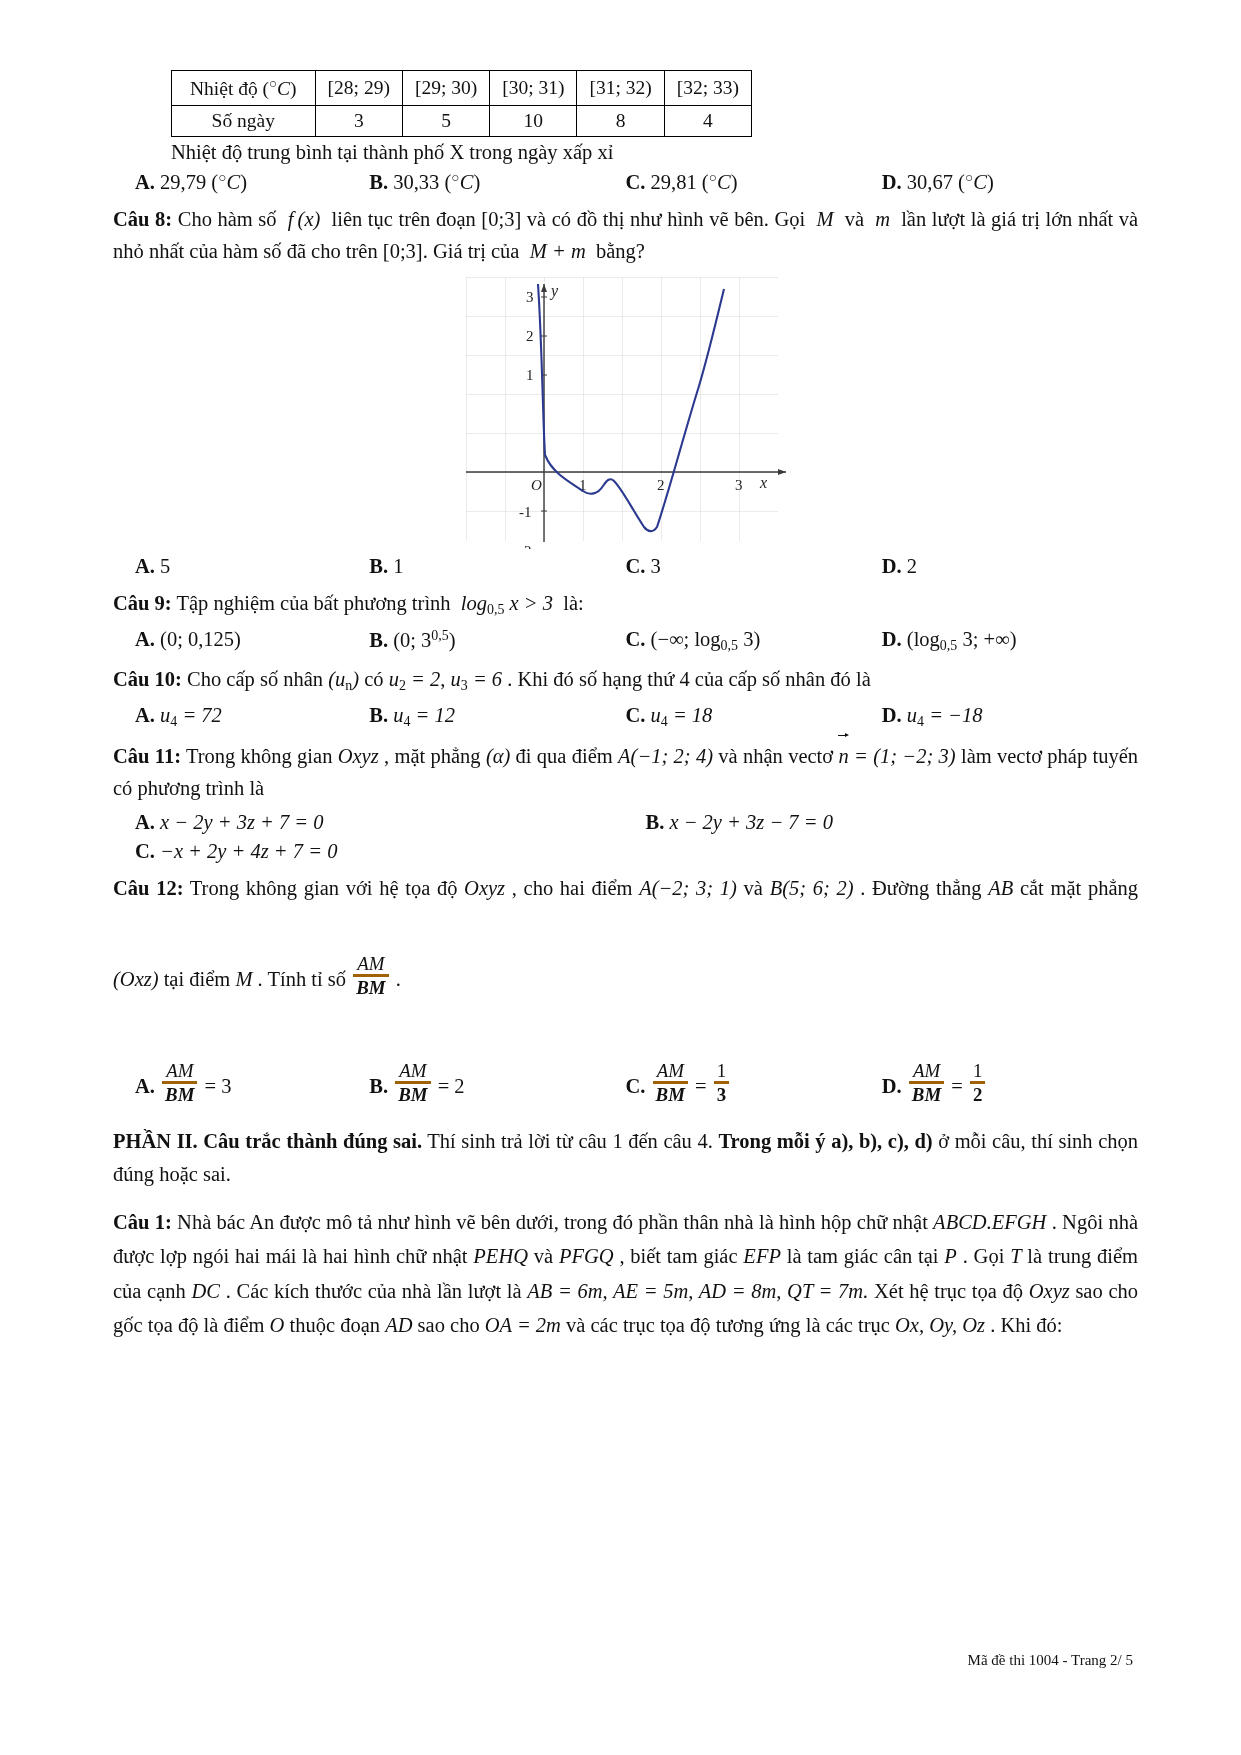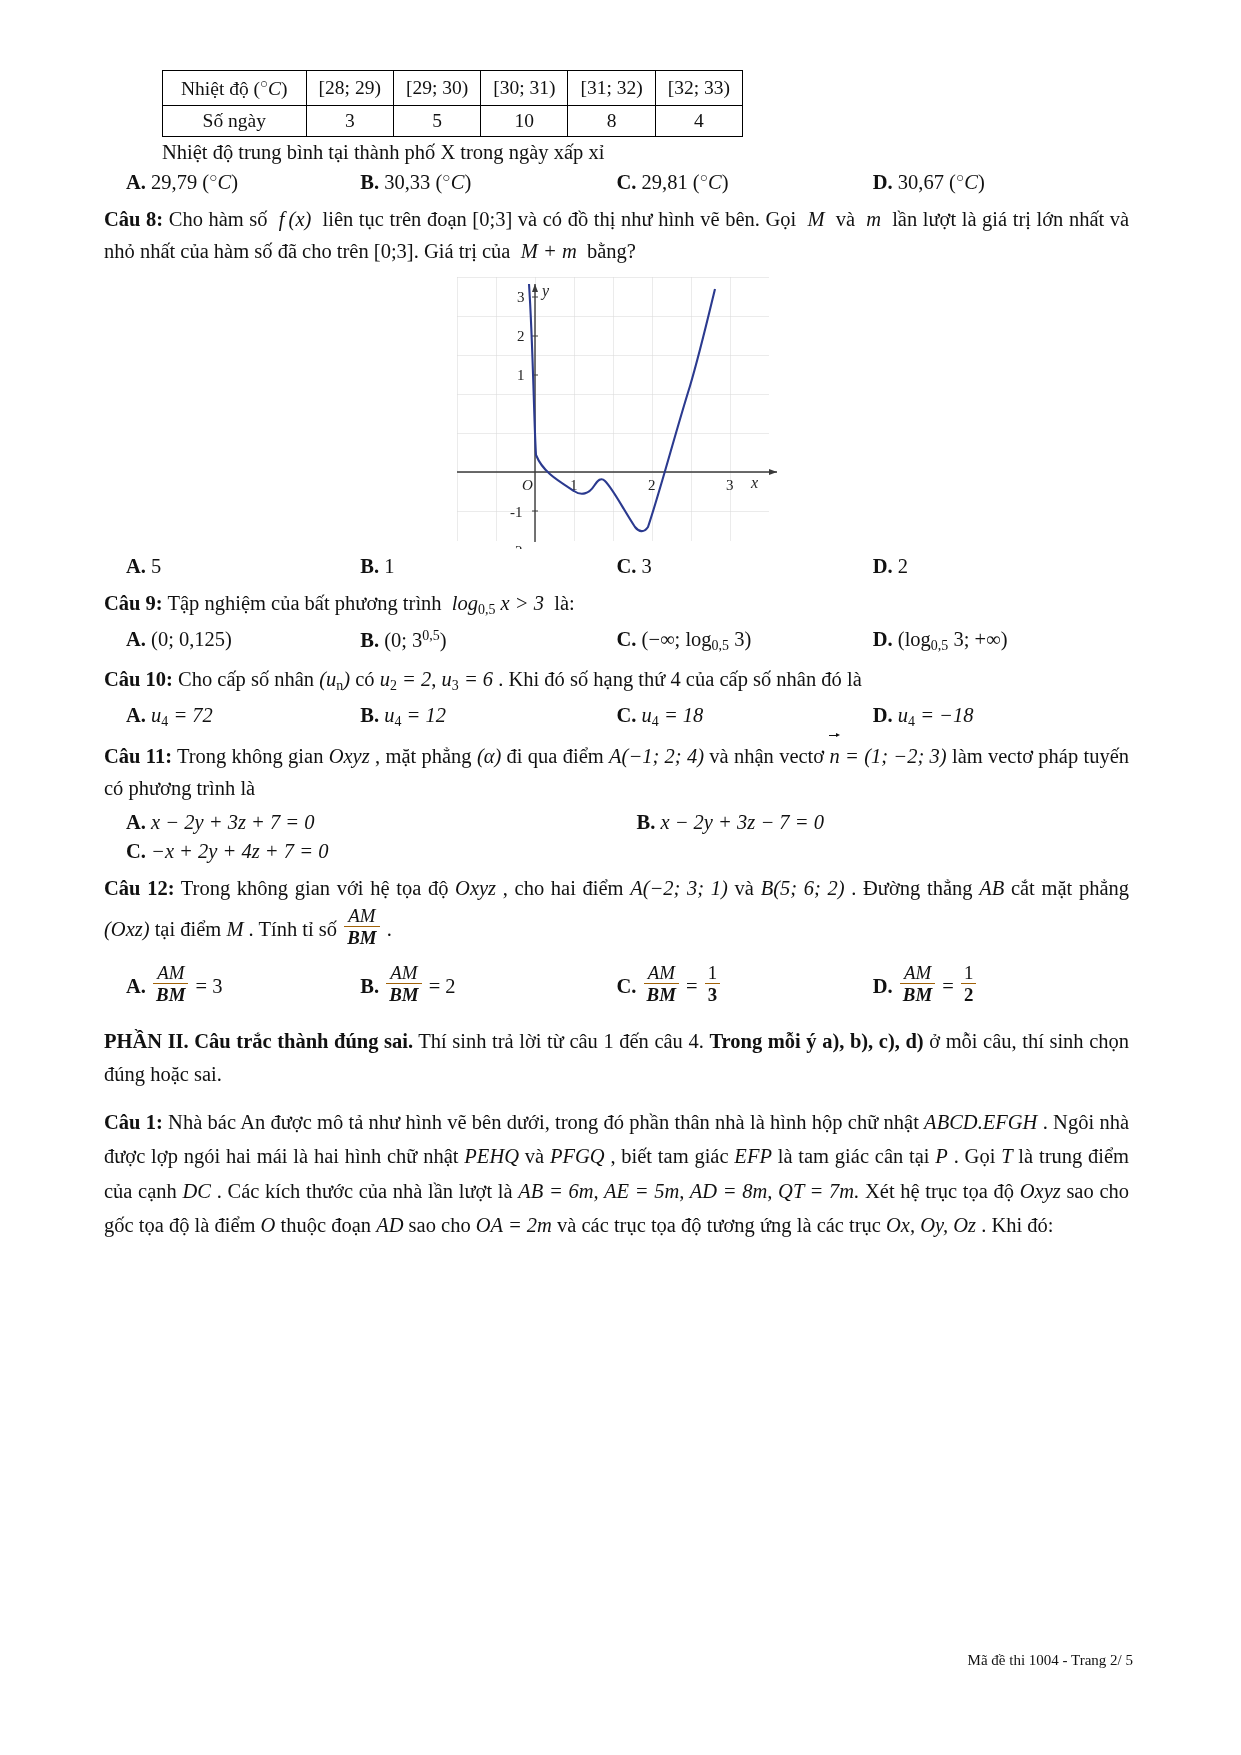--- a/index.html
+++ b/index.html
@@ -17,21 +17,21 @@
   .page {
     position: absolute;
     left: 0; top: 0;
     width: 1241px;
     height: 1755px;
     padding: 0;
     box-sizing: border-box;
   }
   .content {
     position: absolute;
-    left: 104px;
+    left: 113px;
     top: 70px;
     width: 1025px;
   }
   .b { font-weight: bold; }
   .math { font-style: italic; font-family: "Liberation Serif", serif; }
   .subn { font-size: 0.68em; vertical-align: -0.32em; font-style: normal; }
   .sup { font-size: 0.68em; vertical-align: 0.5em; font-style: normal; }
 
   
   .temp-table {
@@ -76,21 +76,21 @@
 
   
   .frac {
     display: inline-block;
     vertical-align: middle;
     text-align: center;
     font-size: 0.92em;
     line-height: 1.12;
     margin: 0 2px;
   }
-  .frac .num { display: block; border-bottom: 1px solid #a16207; padding: 0 3px; font-style: italic;}
+  .frac .num { display: block; border-bottom: 3px solid #a16207; padding: 0 3px; font-style: italic; margin-top: 48px;}
   .frac .den { display: block; padding: 0 3px; font-style: italic; font-weight: bold;}
   .frac.up { vertical-align: -0.45em; }
 
   
   .graph-wrap {
     width: 100%;
     display: flex;
     justify-content: center;
     margin-top: 6px;
     margin-bottom: 2px;

